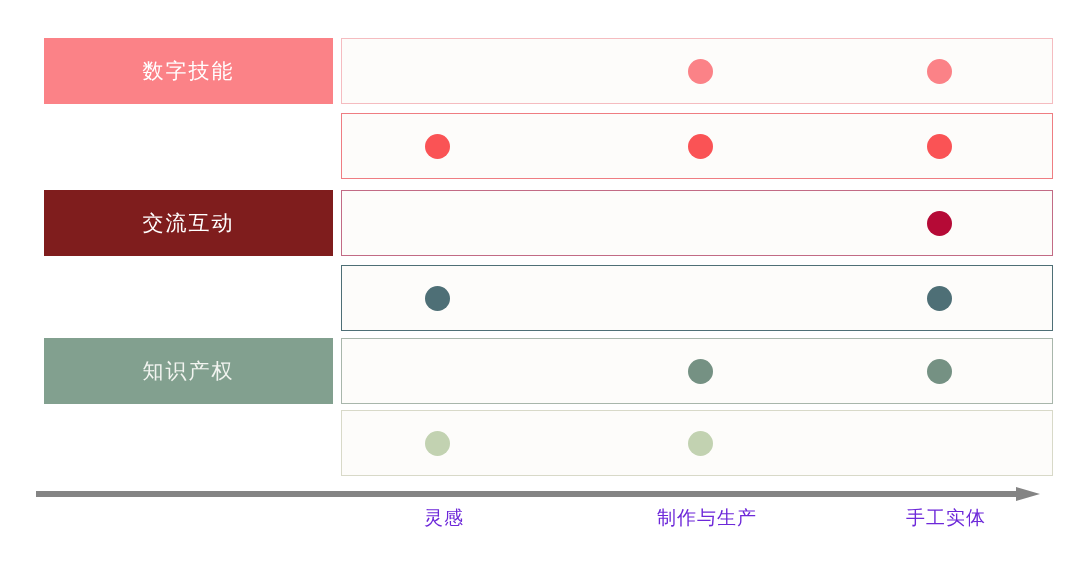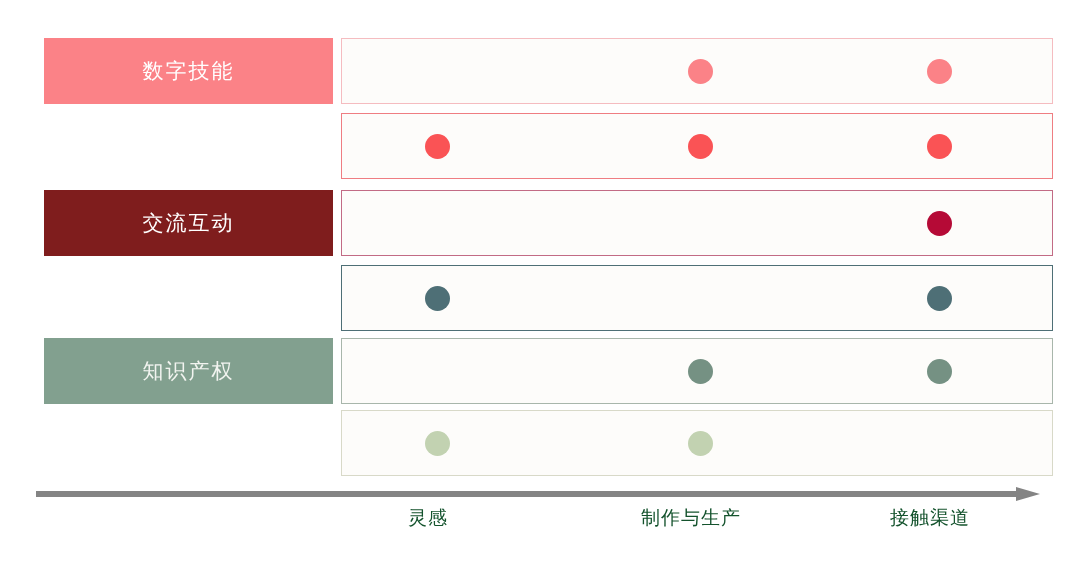--- a/index.html
+++ b/index.html
@@ -103,24 +103,25 @@
     border-top: 7px solid transparent;
     border-bottom: 7px solid transparent;
     border-left: 24px solid #848484;
   }
 
   .axis-label {
     position: absolute;
     top: 505px;
     transform: translateX(-50%);
     font-size: 19px;
-    color: #14532d;
+    color: #6d28d9;
     white-space: nowrap;
     letter-spacing: 1px;
     font-family: "Liberation Serif", "DejaVu Serif", serif;
+    margin-left: 16px;
   }
 </style>
 </head>
 <body>
 
 <div id="stage">
 
   <div id="rows-container">
       <div class="row" style="top: 38px;">
         <div class="row-label" style="background: rgb(251, 130, 135);">
@@ -169,16 +170,16 @@
       </div>
     </div>
 
   <div id="axis">
     <div id="axis-line"></div>
     <div id="axis-arrow"></div>
   </div>
   <div id="axis-labels">
       <div class="axis-label" style="left: 428px;">灵感</div>
       <div class="axis-label" style="left: 691px; text-align: right;">制作与生产</div>
-      <div class="axis-label" style="left: 930px;">接触渠道</div>
+      <div class="axis-label" style="left: 930px;">手工实体</div>
     </div>
 
 </div>
 
 </body></html>

